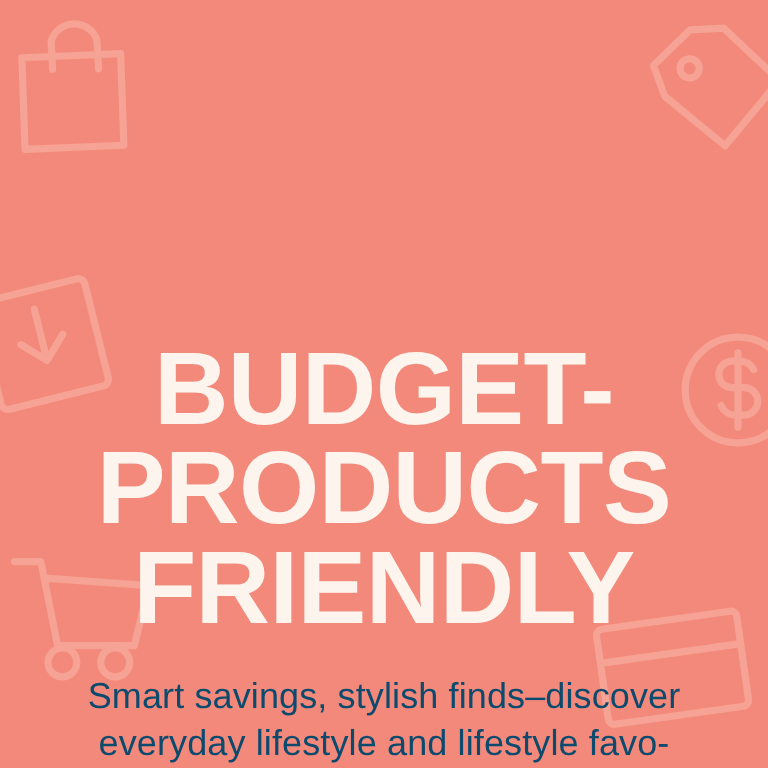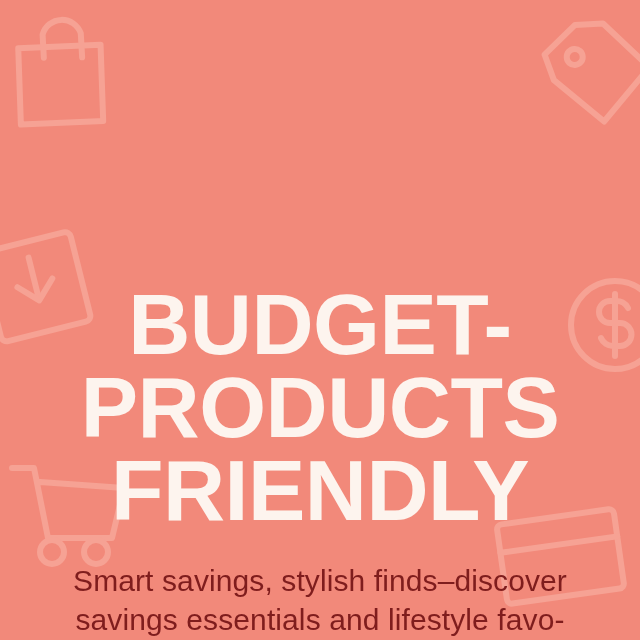--- a/index.html
+++ b/index.html
@@ -69,21 +69,21 @@
   .headline .hl-line {
     display: block;
     white-space: nowrap;
   }
 
   .subhead {
     margin: 0;
     padding: 0;
     margin-top: 28px;
     text-align: center;
-    color: #7f1d1d;
+    color: #0c4a6e;
     font-weight: 400;
     font-size: 30px;
     line-height: 1.32;
     letter-spacing: 0.1px;
     width: 100%;
   }
   .subhead .sub-line {
     display: block;
     white-space: nowrap;
   }
@@ -141,17 +141,17 @@
   <div class="content">
 
     <h1 class="headline">
       <span class="hl-line">BUDGET-</span>
       <span class="hl-line">PRODUCTS</span>
       <span class="hl-line">FRIENDLY</span>
     </h1>
 
     <p class="subhead">
       <span class="sub-line">Smart savings, stylish finds–discover</span>
-      <span class="sub-line">savings essentials and lifestyle favo-</span>
+      <span class="sub-line">everyday lifestyle and lifestyle favo-</span>
     </p>
 
   </div>
 </div>
 
 </body></html>

